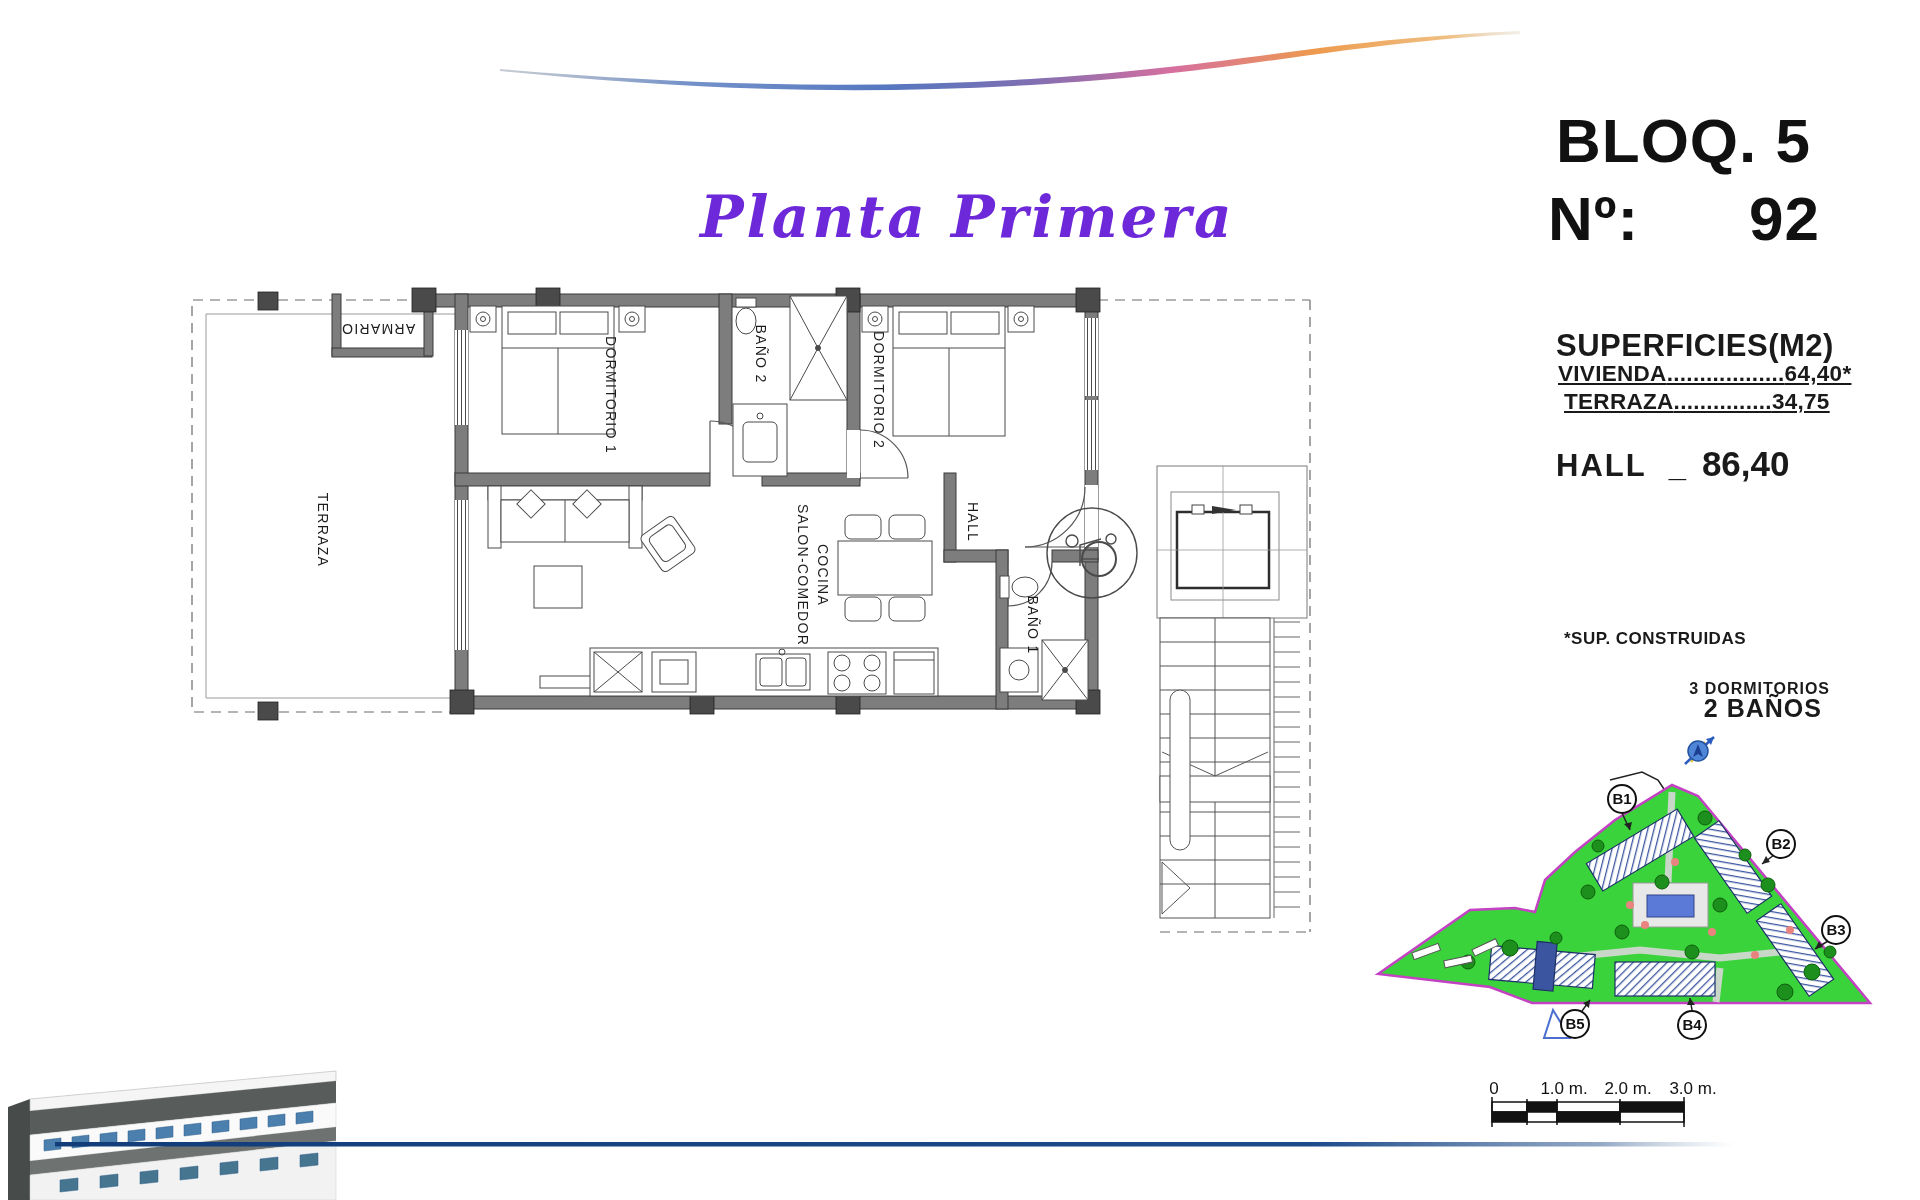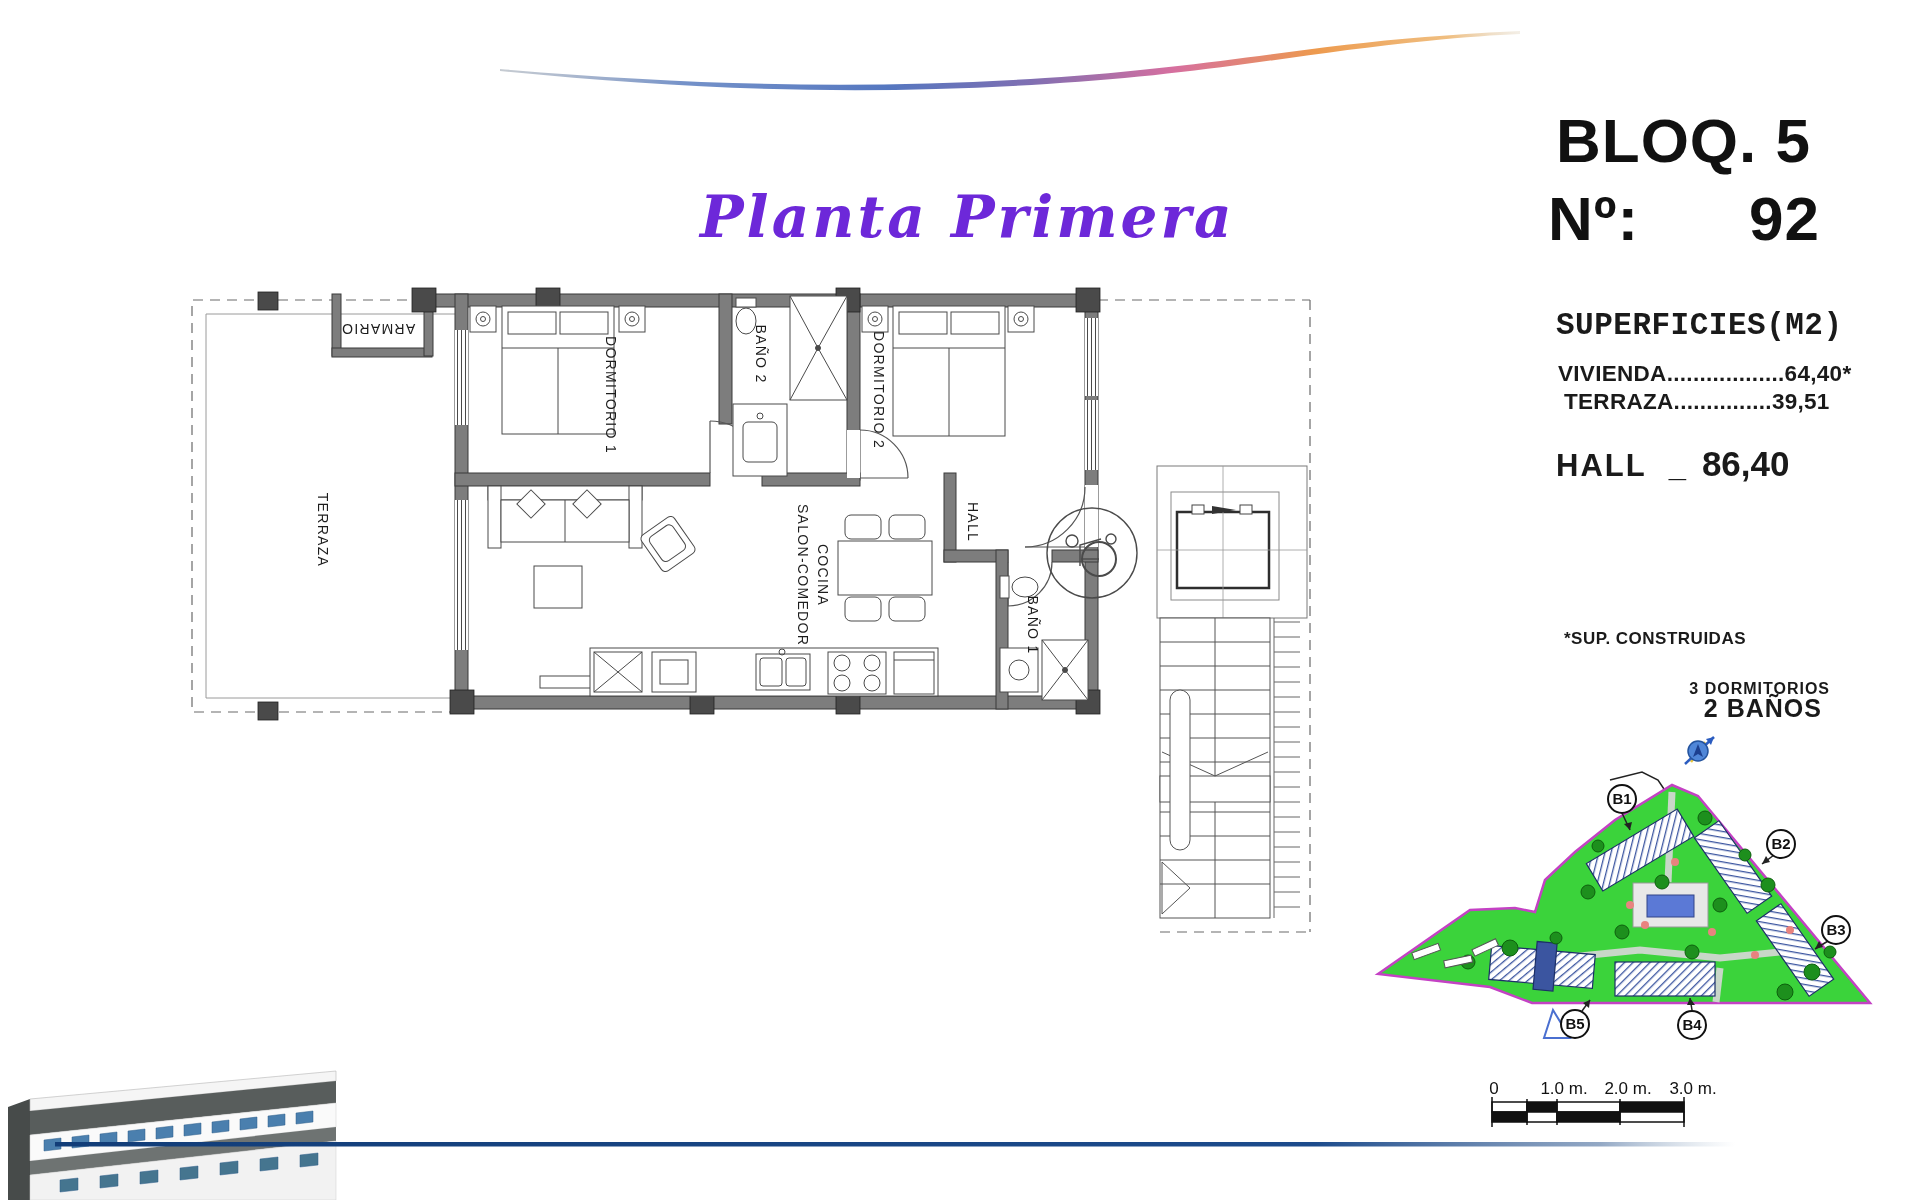--- a/index.html
+++ b/index.html
@@ -11,22 +11,22 @@
   
   #title{
     left:700px;top:183px;width:520px;text-align:center;
     font-family:"DejaVu Serif", serif;font-style:italic;font-weight:bold;
     font-size:58px;letter-spacing:3px;color:#6d28d9;white-space:nowrap;
   }
   
   .big{font-weight:bold;font-size:62px;line-height:1;letter-spacing:1px;color:#111;}
   #bloq{left:1548px;top:110px;margin-left:8px;}
   #numrow{left:1548px;top:188px;width:272px;display:flex;justify-content:space-between;gap:23px;}
-  #surf-heading{left:1556px;top:308px;font-size:31px;font-weight:bold;letter-spacing:.5px;font-family:Liberation Mono, monospace;}
-  .surf-row{font-size:22.5px;font-weight:bold;white-space:nowrap;letter-spacing:.3px;}
+  #surf-heading{left:1556px;top:328px;font-size:31px;font-weight:bold;letter-spacing:.5px;}
+  .surf-row{font-size:22.5px;font-weight:bold;white-space:nowrap;letter-spacing:.3px;text-decoration:underline;}
   #surf-row-1{left:1558px;top:361px;}
   #surf-row-2{left:1564px;top:389px;}
   #total-row{left:1556px;top:444px;font-weight:bold;white-space:nowrap;}
   #total-row .tl{font-size:31px;letter-spacing:2px;}
   #total-row .ts{font-size:31px;margin:0 16px 0 22px;}
   #total-row .tv{font-size:35px;}
   #note-sup{left:1564px;top:629px;font-size:17px;font-weight:bold;letter-spacing:.5px;}
   #note-dorm{left:1650px;top:680px;width:180px;text-align:right;font-size:16px;font-weight:bold;letter-spacing:1px;}
   #note-bath{left:1650px;top:694px;width:172px;text-align:right;font-size:25px;font-weight:bold;letter-spacing:1px;}
   svg text{font-family:"Liberation Sans", sans-serif;}
@@ -56,21 +56,21 @@
 
 <div class="abs" id="title">Planta Primera</div>
 
 <div class="abs big" id="bloq">BLOQ. 5</div>
 <div class="abs big" id="numrow">
   <span>Nº:</span>
   <span>92</span>
 </div>
 <div class="abs" id="surf-heading">SUPERFICIES(M2)</div>
 <div class="abs surf-row" id="surf-row-1"><span>VIVIENDA</span><span>..................</span><span>64,40*</span></div>
-<div class="abs surf-row" id="surf-row-2"><span>TERRAZA</span><span>...............</span><span>39,51</span></div>
+<div class="abs surf-row" id="surf-row-2"><span>TERRAZA</span><span>...............</span><span>34,75</span></div>
 <div class="abs" id="total-row"><span class="tl">HALL</span><span class="ts">_</span><span class="tv">86,40</span></div>
 <div class="abs" id="note-sup">*SUP. CONSTRUIDAS</div>
 <div class="abs" id="note-dorm">3 DORMITORIOS</div>
 <div class="abs" id="note-bath">2 BAÑOS</div>
 
 <svg class="abs" style="left:180px;top:270px;" width="1140" height="680" viewBox="180 270 1140 680">
 
   <g fill="none" stroke="#6a6a6a" stroke-width="1.2" stroke-dasharray="10 7">
     <polyline points="458,300 192,300 192,712 470,712"></polyline>
     <line x1="1098" y1="300" x2="1310" y2="300"></line>

